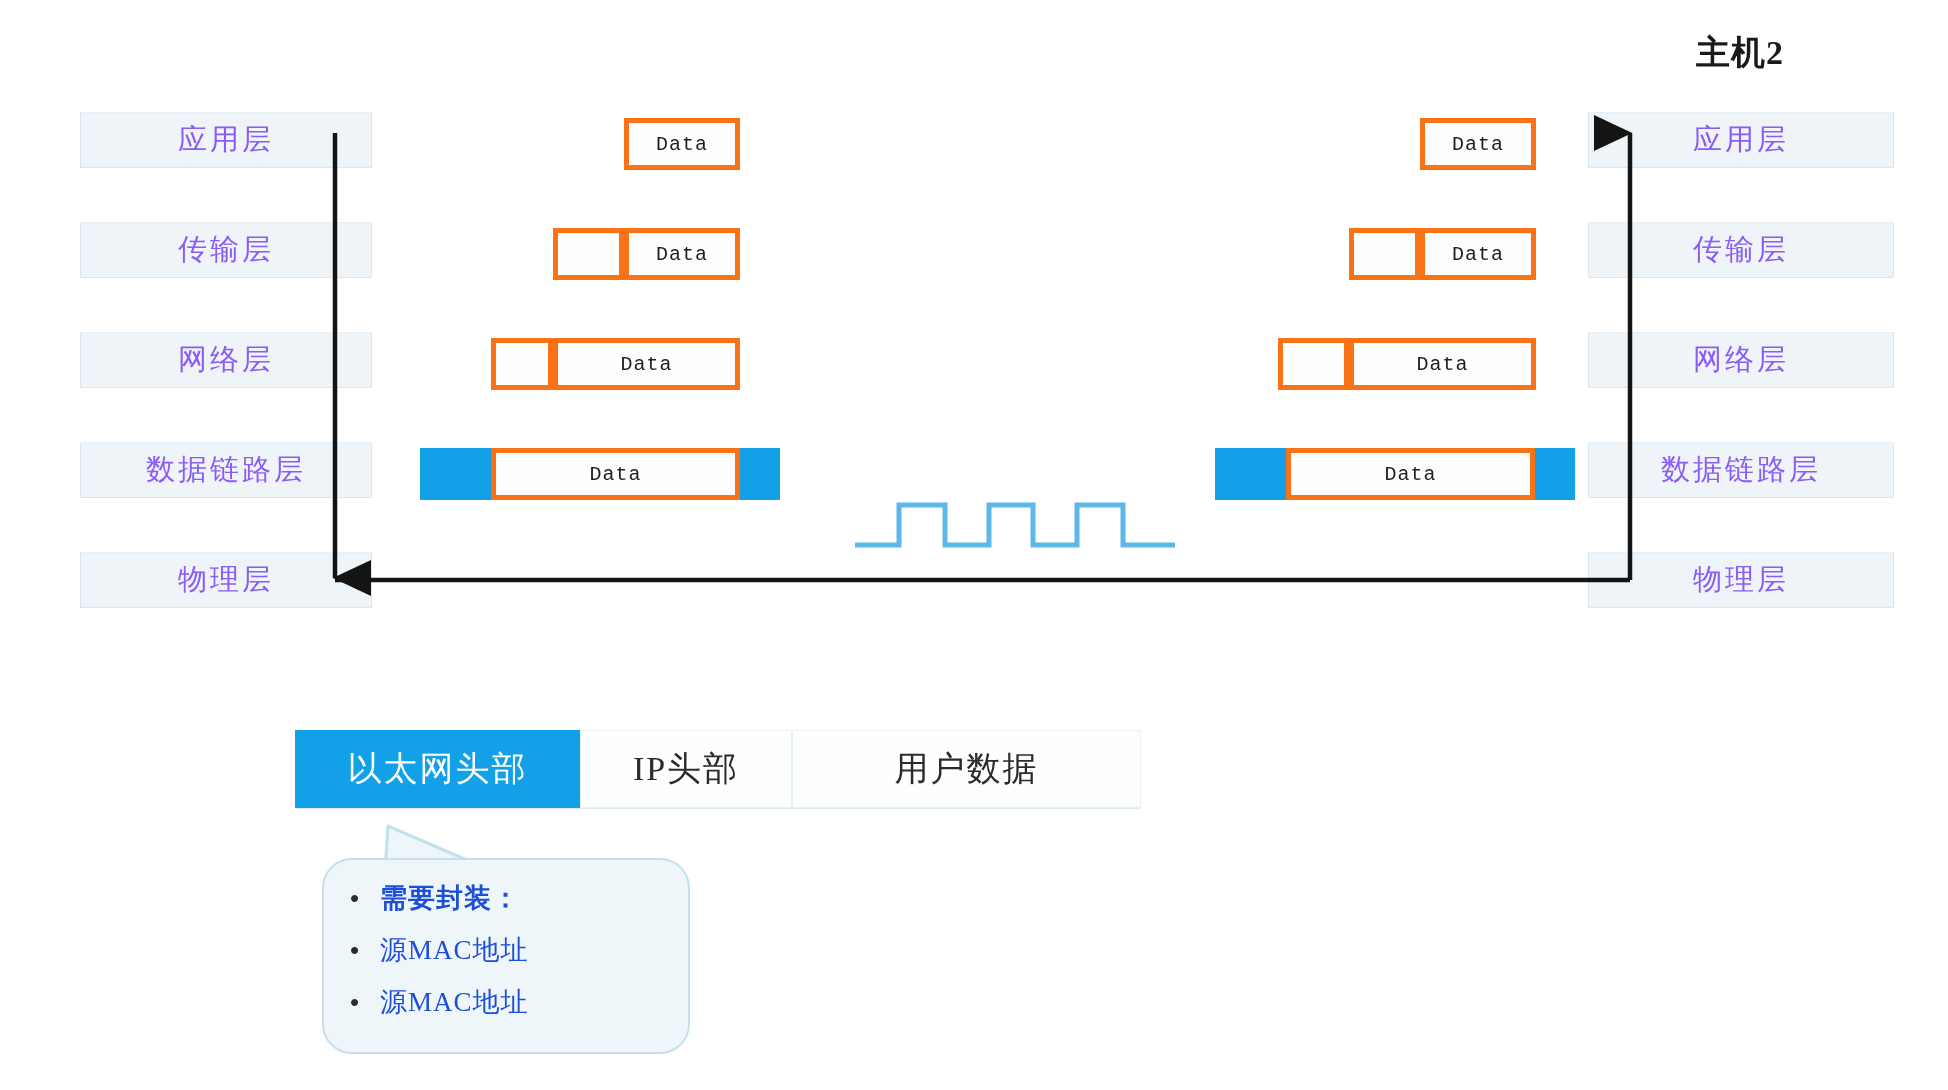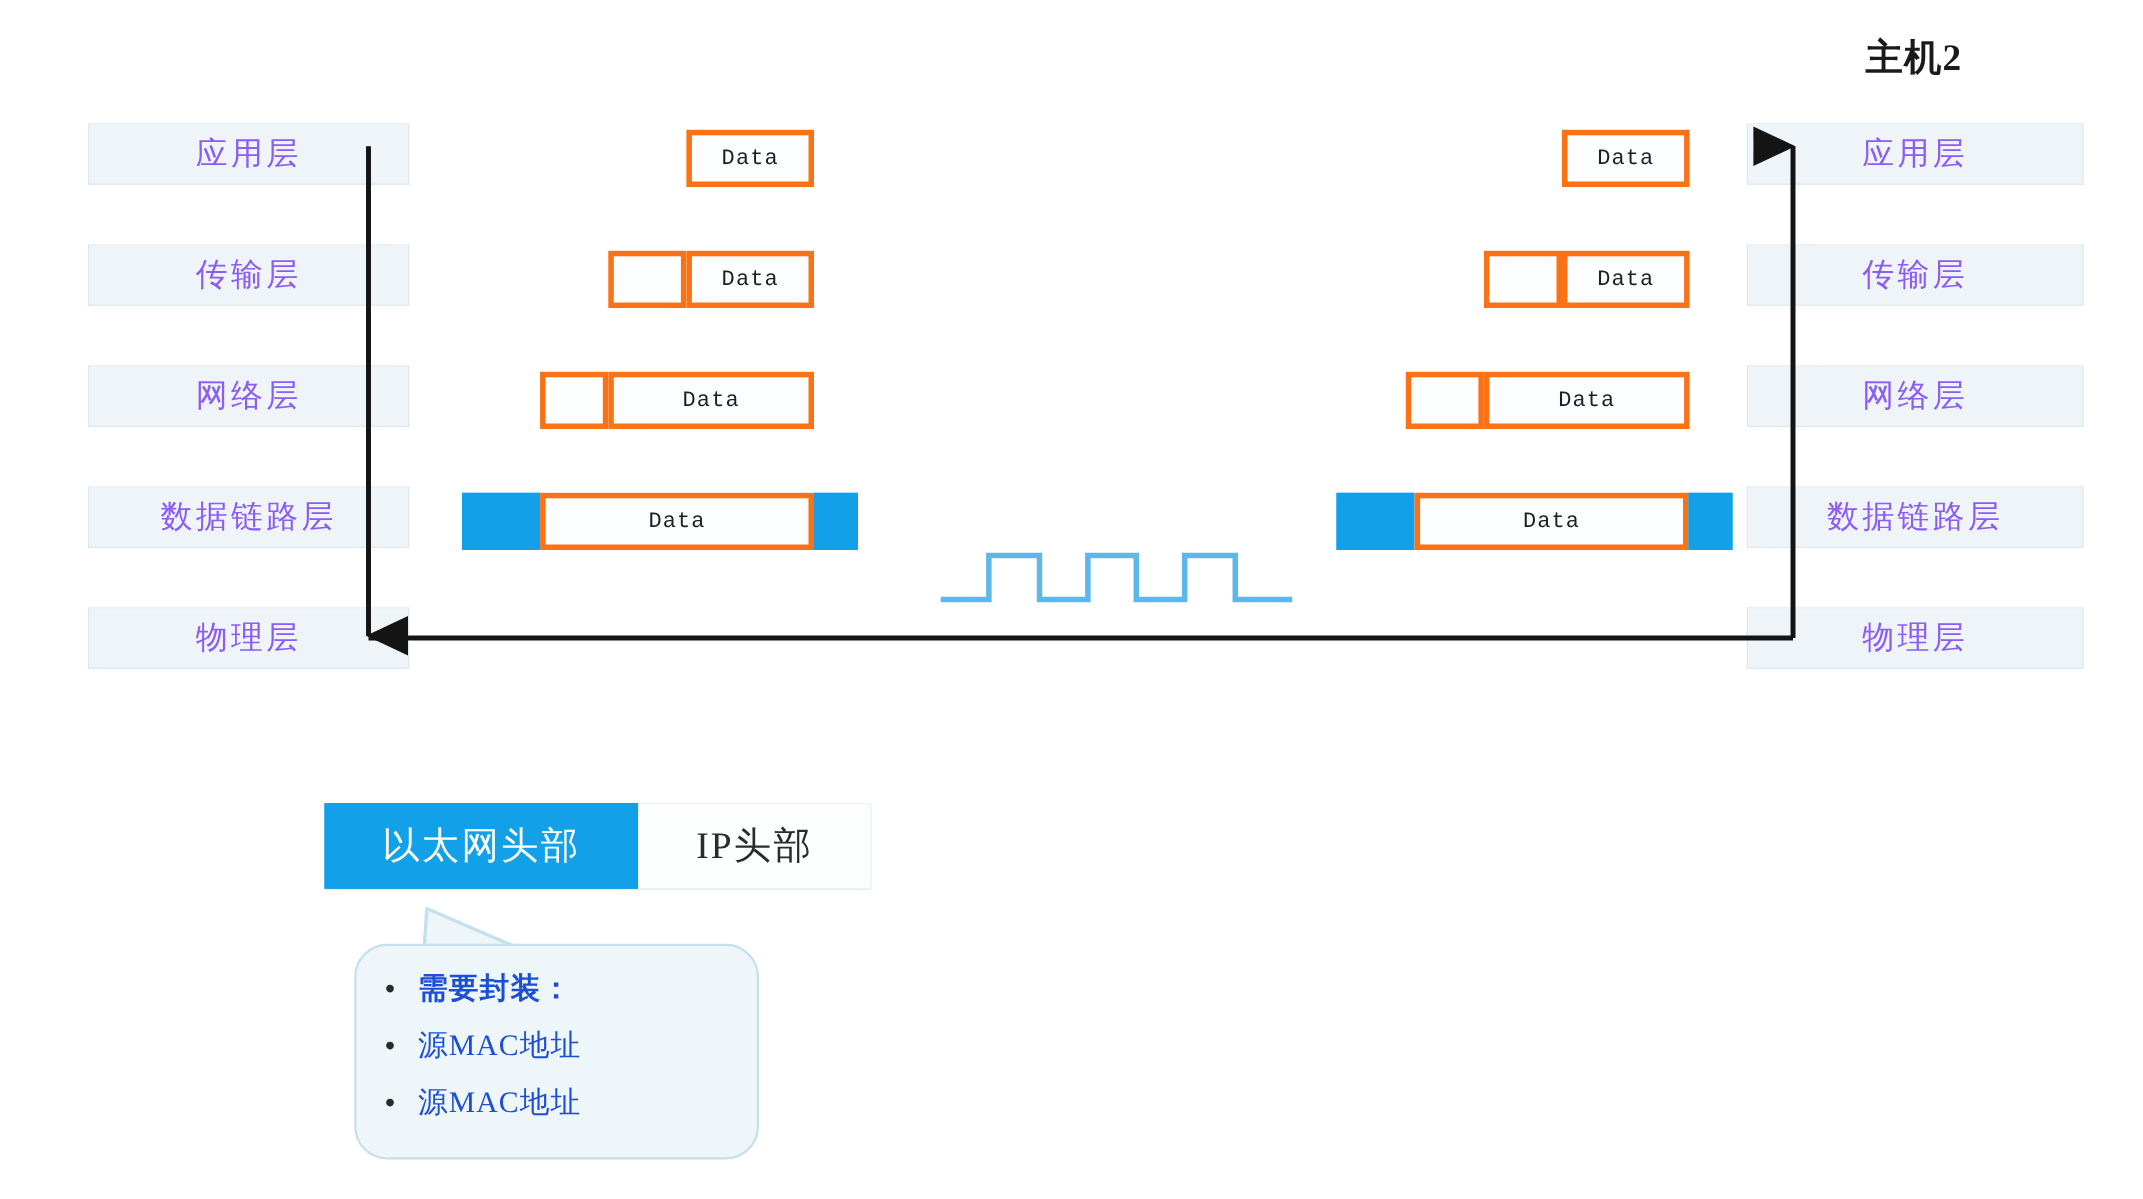--- a/index.html
+++ b/index.html
@@ -212,20 +212,21 @@
     <path d="M1630,580 L1630,133" stroke="#141414" stroke-width="4.5" fill="none" marker-end="url(#arrowhead-up)"></path>
   </svg>
 
   <svg class="waveform" style="left:855px; top:495px; width:320px; height:60px;" viewBox="0 0 320 60" preserveAspectRatio="none">
     <polyline points="0,50 44,50 44,10 90,10 90,50 134,50 134,10 178,10 178,50 222,50 222,10 268,10 268,50 320,50" fill="none" stroke="#5cb8e8" stroke-width="5" stroke-linejoin="miter" stroke-linecap="butt"></polyline>
   </svg>
 
   <div id="frame-bar" style="left:295px; top:730px; height:78px;">
     <div class="frame-seg accent" style="width:285px;">以太网头部</div>
     <div class="frame-seg" style="width:212px;">IP头部</div>
+    <div class="frame-seg" style="width:349px;">用户数据</div>
   </div>
 
   <svg id="callout-tail" style="left:322px; top:818px; width:300px; height:70px;" viewBox="0 0 300 70">
     <path d="M62,68 L66,8 L168,52 L168,68 Z" fill="#eef6f9" stroke="#c3e0ec" stroke-width="3" stroke-linejoin="round"></path>
   </svg>
 
   <div id="callout" style="left:322px; top:858px; width:368px; height:196px;">
     <div class="callout-row">
       <span class="callout-bullet">•</span>
       <span class="callout-text strong">需要封装：</span>

